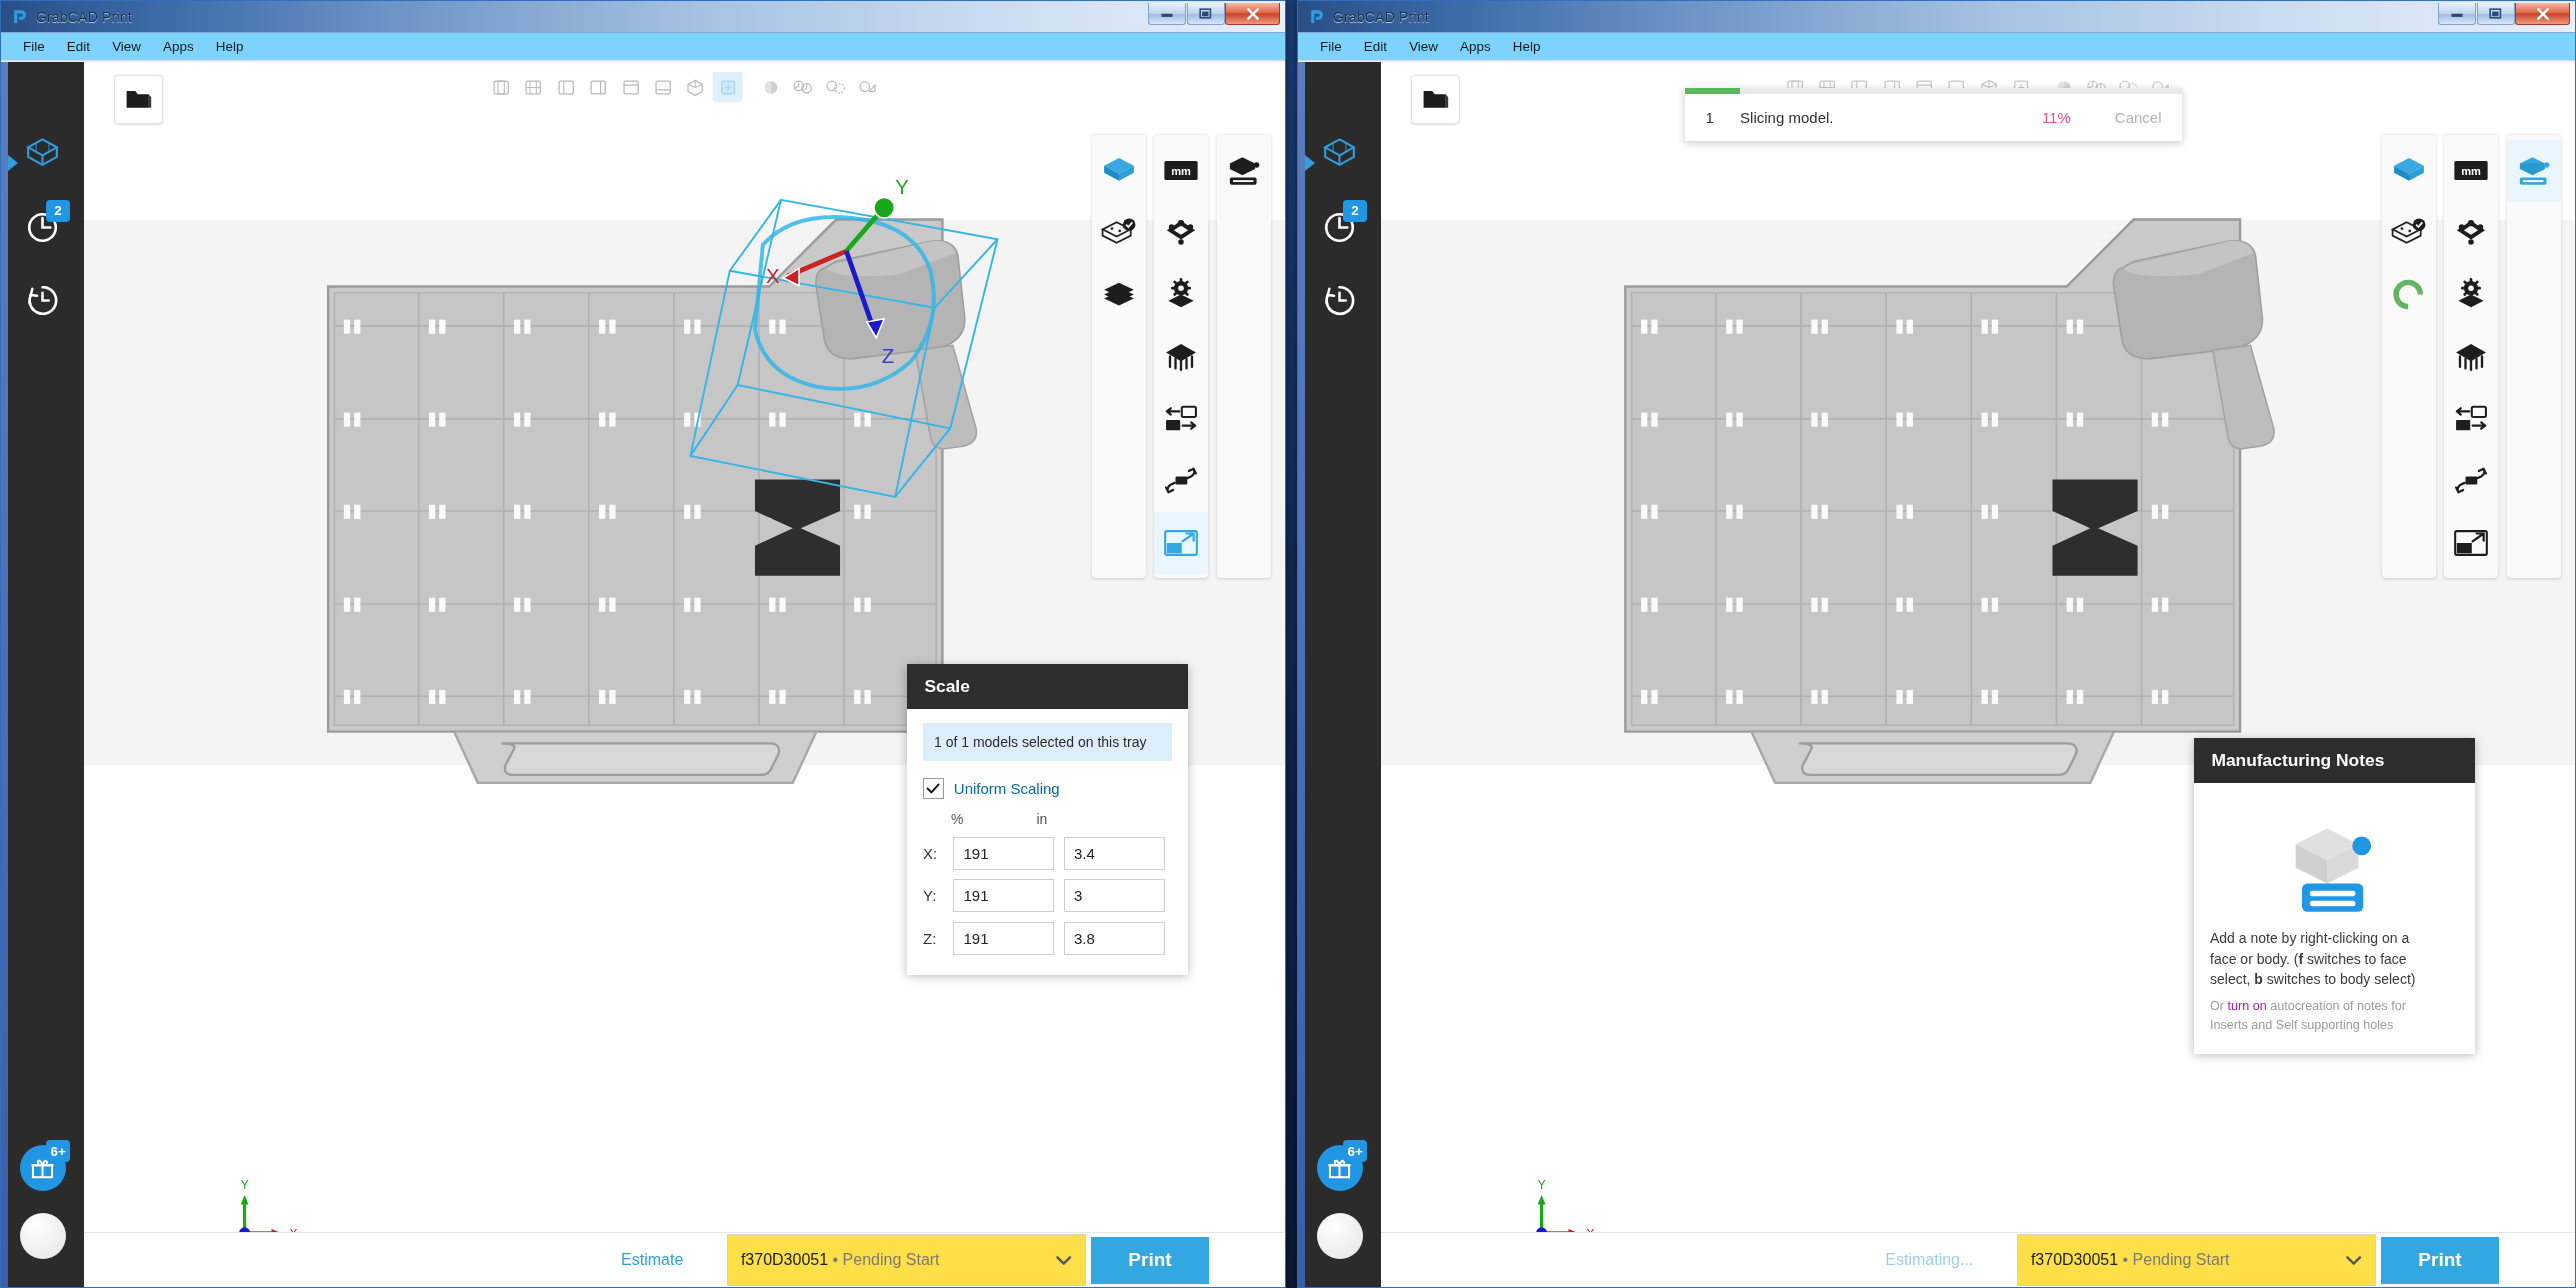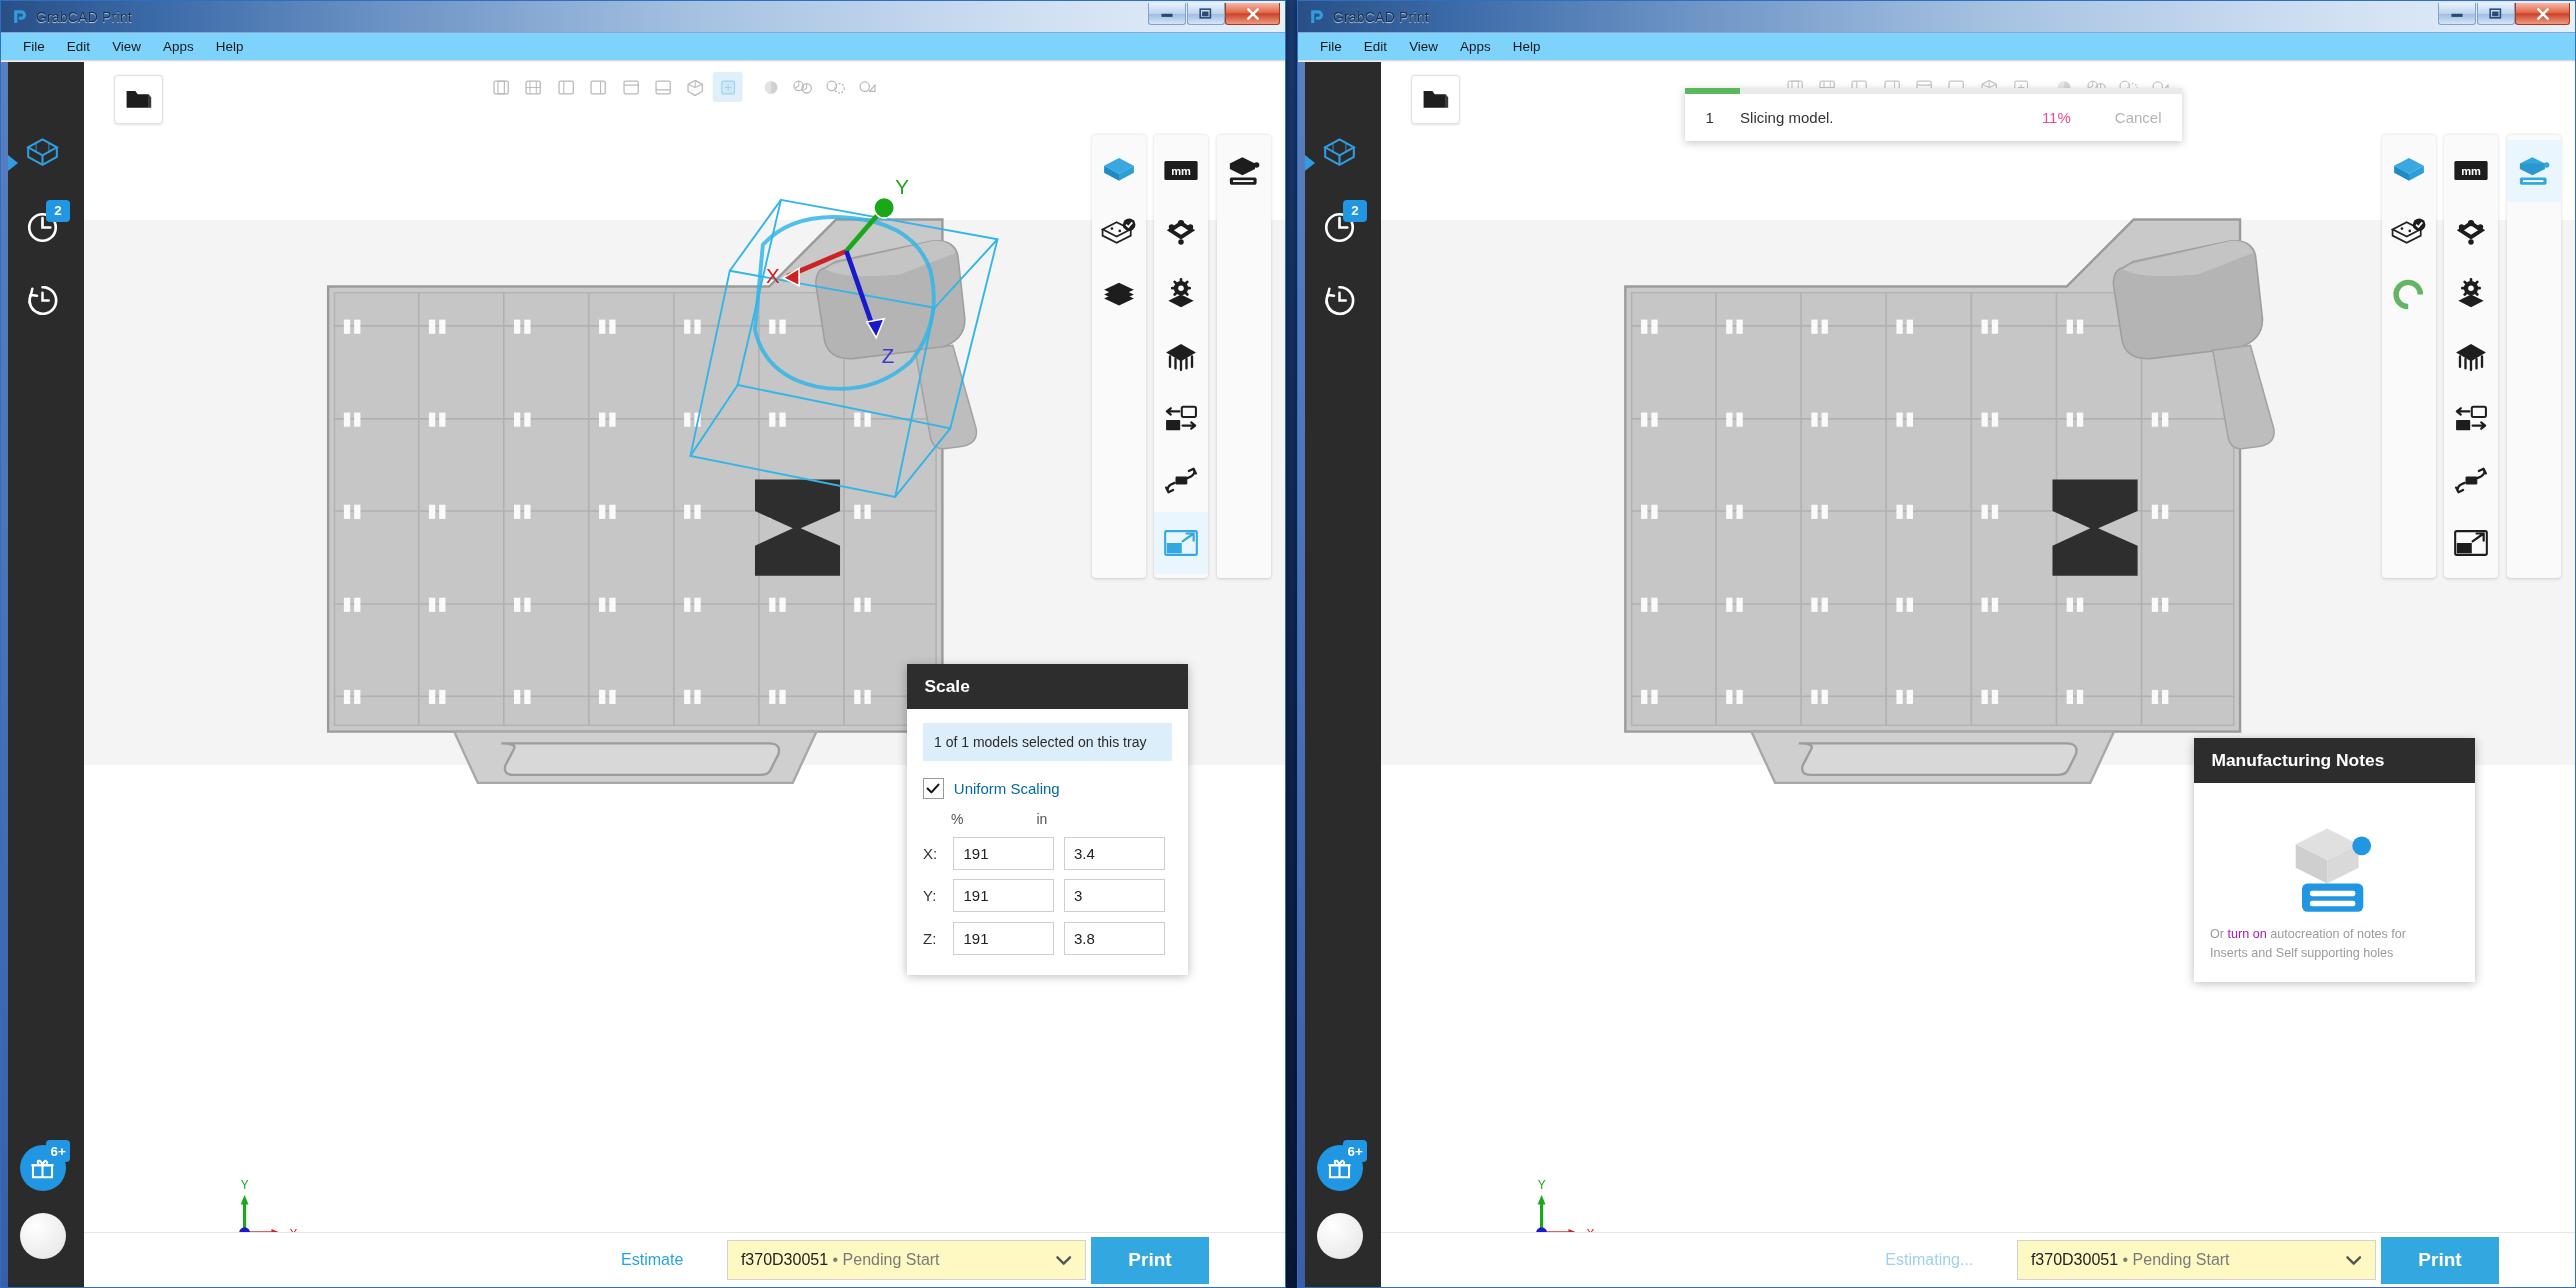--- a/index.html
+++ b/index.html
@@ -86,21 +86,21 @@
     box-shadow:0 0.8px 3.2px rgba(0,0,0,.17); display:flex; flex-direction:column; align-items:center; }
   .rt-btn { width:54px; height:62px; display:flex; align-items:center; justify-content:center; }
   .rt-btn.active { background:#eaf6fd; }
 
   
   .bottombar { position:absolute; left:0; right:0; bottom:0; height:55px;
     background:#fff; border-top:0.8px solid #e6e6e6; display:flex; align-items:center;
     justify-content:flex-end; padding-right:0; z-index:7; }
   .estimate-link { font-size:16px; color:#29a3e0; margin-right:44px; }
   .estimate-link.muted { color:#9fd0ee; }
-  .printer-select { width:359px; height:40px; background:#fef9c3; border:0.8px solid #d2d2d2;
+  .printer-select { width:359px; height:52px; background:#fde047; border:0.8px solid #d2d2d2;
     display:flex; align-items:center; padding:0 12.6px; justify-content:space-between; }
   .ps-text { font-size:16px; color:#7a7a7a; white-space:nowrap; }
   .ps-text b { color:#222; font-weight:normal; }
   .print-btn { width:118px; height:47px; background:#33a8e0; color:#fff;
     font-size:19px; font-weight:bold; display:flex; align-items:center; justify-content:center;
     margin-left:4.7px; margin-right:76px; }
 
   .axis-ind { position:absolute; left:140px; bottom:32px; width:87px; height:79px; z-index:6; }
 
   
@@ -1011,20 +1011,25 @@
         <svg width="110" height="103" viewBox="0 0 140 130">
           <path d="M60 18 L100 38 L60 58 L20 38 Z" fill="#e0e0e0"></path>
           <path d="M20 38 L20 68 L60 88 L60 58 Z" fill="#cfcfcf"></path>
           <path d="M100 38 L100 68 L60 88 L60 58 Z" fill="#d9d9d9"></path>
           <circle cx="104" cy="40" r="12" fill="#2196e3"></circle>
           <rect x="28" y="88" width="78" height="36" rx="7" fill="#2196e3"></rect>
           <rect x="38" y="97" width="58" height="7" rx="3" fill="#fff"></rect>
           <rect x="38" y="110" width="58" height="7" rx="3" fill="#fff"></rect>
         </svg>
       </div>
+      <div class="notes-text">
+        <span>Add a note by right-clicking on a</span><br>
+        <span>face or body. (</span><b>f</b><span> switches to face</span><br>
+        <span>select, </span><b>b</b><span> switches to body select)</span>
+      </div>
       <div class="notes-sub">
         <span>Or </span><a href="#">turn on</a><span> autocreation of notes for</span><br>
         <span>Inserts and Self supporting holes</span>
       </div>
     </div>
   </div>
 
 </div>
 
 

